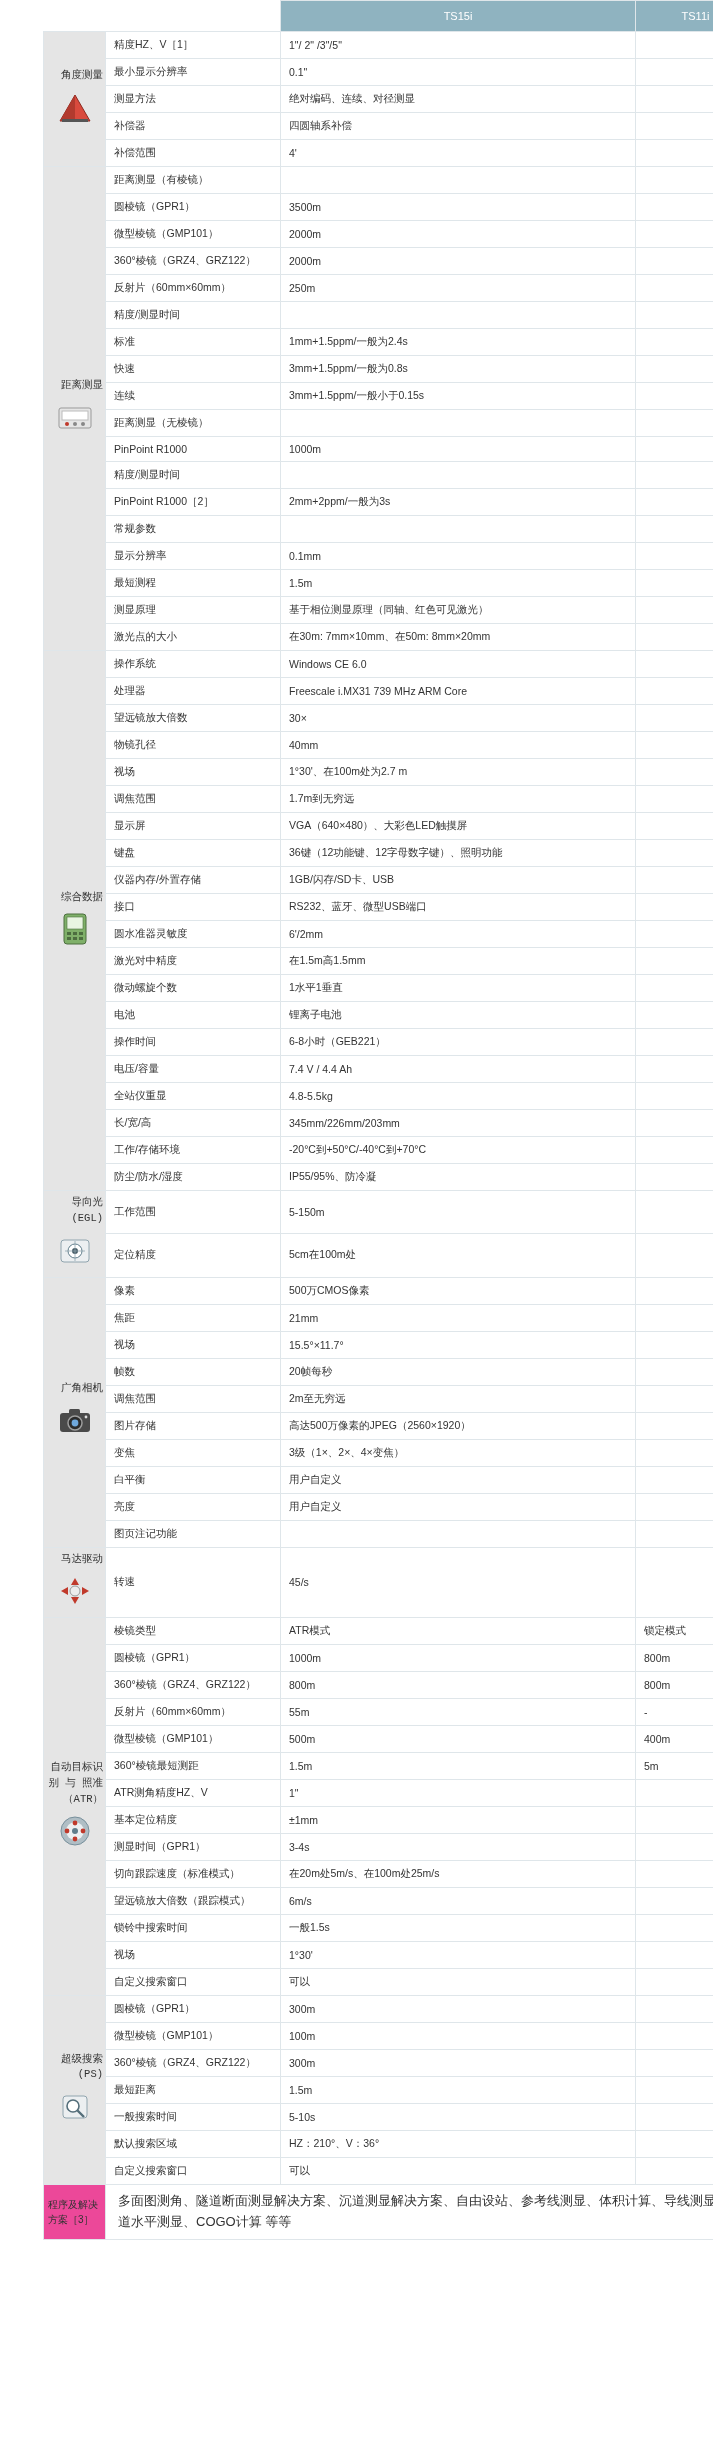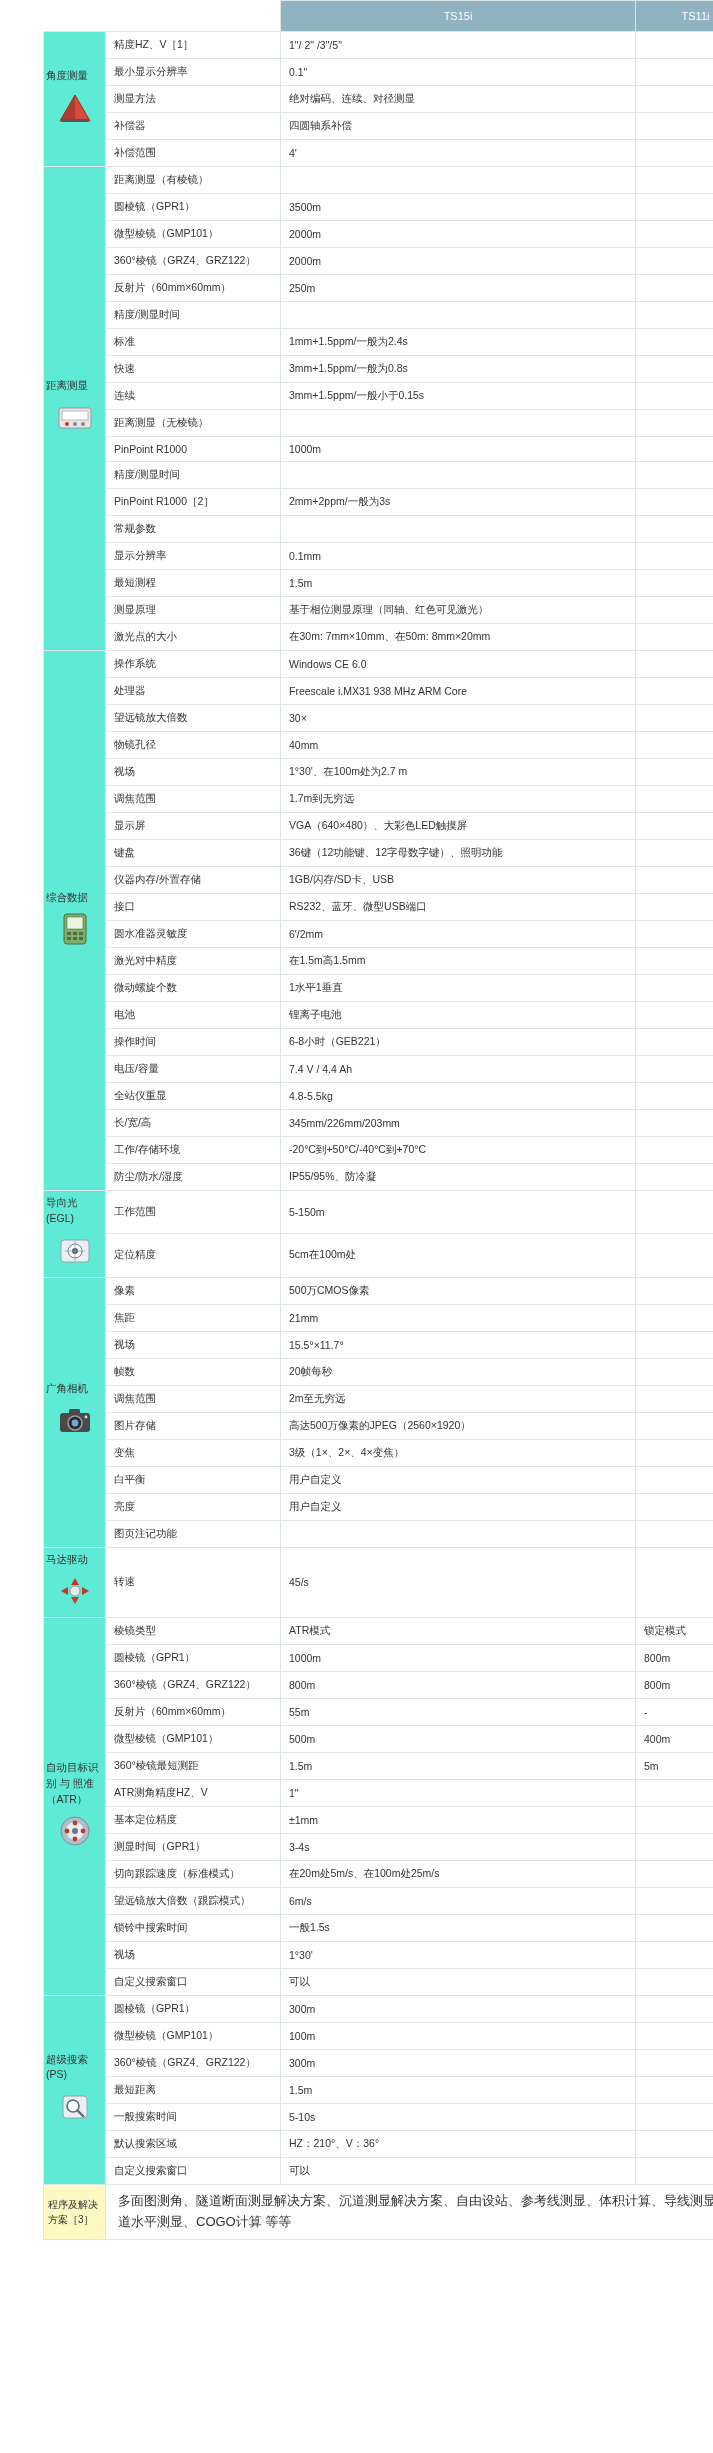--- a/index.html
+++ b/index.html
@@ -2,27 +2,27 @@
 <html><head>
 <meta charset="utf-8">
 <style>
   html,body{margin:0;padding:0;background:#fff;}
   body{font-family:"Liberation Sans","DejaVu Sans",sans-serif;color:#333;font-size:11px;}
   #page{width:713px;position:relative;margin-left:43px;}
   table.spec{width:713px;border-collapse:collapse;table-layout:fixed;}
   table.spec td,table.spec th{border:1px solid #dfe6ea;vertical-align:middle;}
   .hdr td{background:#8fb3c0;color:#fff;text-align:center;font-size:11px;height:28px;font-weight:normal;}
   .hdr td.blank{background:#fff;border:none;}
-  .cat{width:62px;background:#5eead4;text-align:left;padding:4px 2px;font-size:10.5px;color:#333;line-height:1.5;}
+  .cat{width:62px;background:#e5e5e5;text-align:right;padding:4px 2px;font-size:10.5px;color:#333;line-height:1.5;font-family:Liberation Mono, monospace;}
   .lbl{width:175px;padding:6px 8px;font-size:10.5px;color:#333;background:#fff;}
   .val{padding:6px 8px;font-size:10.5px;color:#333;background:#fff;}
   .val2{width:120px;padding:6px 8px;font-size:10.5px;color:#333;background:#fff;}
   tr.row{height:24px;}
   .footer-note{padding:6px 12px;font-size:13px;line-height:1.6;color:#333;}
-  .footer-lbl{width:62px;padding:4px 4px;font-size:10px;color:#333;text-align:left;line-height:1.5;background:#fef9c3;}
+  .footer-lbl{width:62px;padding:4px 4px;font-size:10px;color:#333;text-align:left;line-height:1.5;background:#ec4899;}
   svg{display:block;}
   .iconwrap{width:40px;height:40px;margin:4px auto 2px auto;display:flex;align-items:center;justify-content:center;}
   .catlabel{display:block;margin-bottom:2px;}
 </style>
 </head>
 <body>
 
 <div id="page">
 <table class="spec">
   <colgroup>
@@ -190,21 +190,21 @@
                 <rect x="19" y="25" width="4" height="3" fill="#4c6e3f"></rect>
               </svg>
             </span>
           </td>
           <td class="lbl">操作系统</td>
           <td class="val">Windows CE 6.0</td>
           <td class="val2"></td>
         </tr>
         <tr class="row">
           <td class="lbl">处理器</td>
-          <td class="val">Freescale i.MX31 938 MHz ARM Core</td>
+          <td class="val">Freescale i.MX31 739 MHz ARM Core</td>
           <td class="val2"></td>
         </tr>
         <tr class="row">
           <td class="lbl">望远镜放大倍数</td>
           <td class="val">30×</td>
           <td class="val2"></td>
         </tr>
         <tr class="row">
           <td class="lbl">物镜孔径</td>
           <td class="val">40mm</td>

